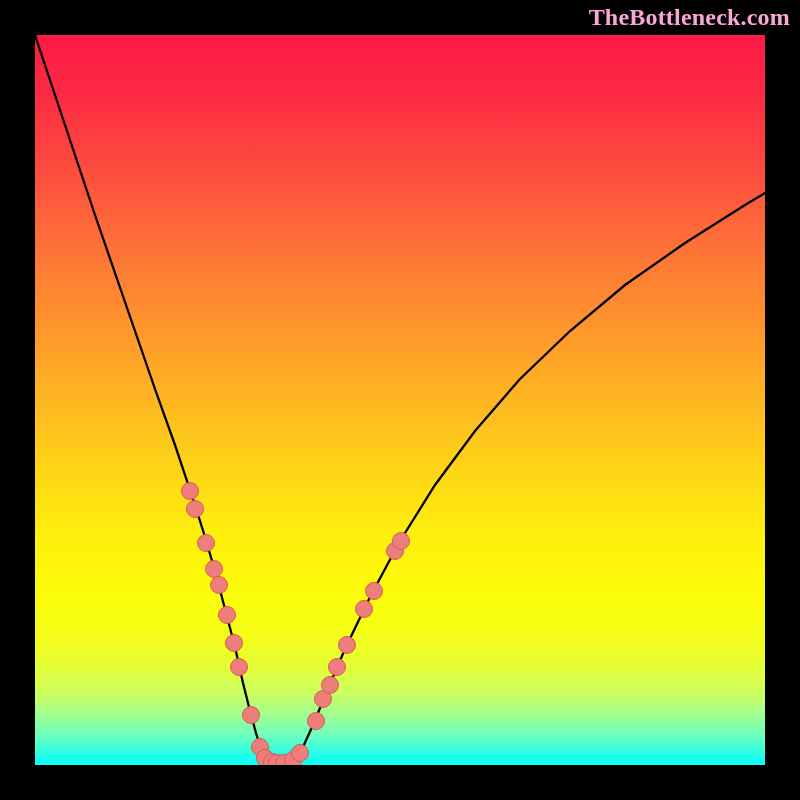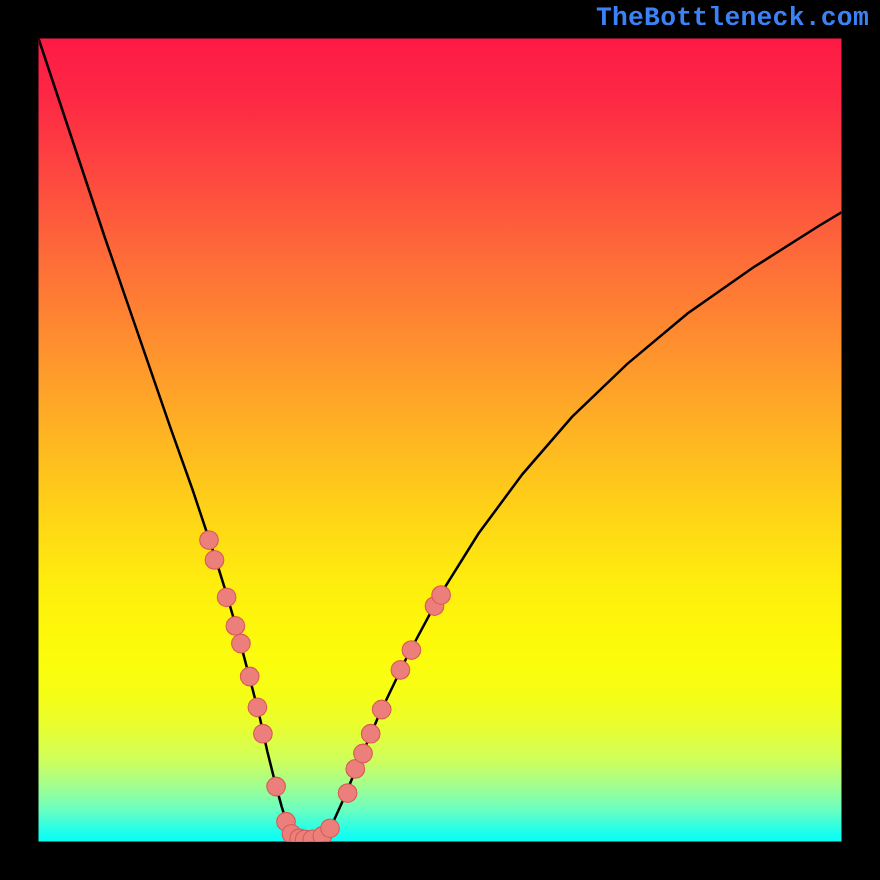--- a/index.html
+++ b/index.html
@@ -12,24 +12,24 @@
   .canvas {
     position: relative;
     width: 800px;
     height: 800px;
     background: #000;
   }
   .watermark {
     position: absolute;
     top: 4px;
     right: 10px;
-    font-family: Liberation Mono, monospace;
+    font-family: Liberation Serif, serif;
     font-size: 24px;
     font-weight: 600;
-    color: #3b82f6;
+    color: #f9a8d4;
     letter-spacing: 0.2px;
     z-index: 10;
   }
   .plot-area {
     position: absolute;
     left: 35px;
     top: 35px;
     width: 730px;
     height: 730px;
     

